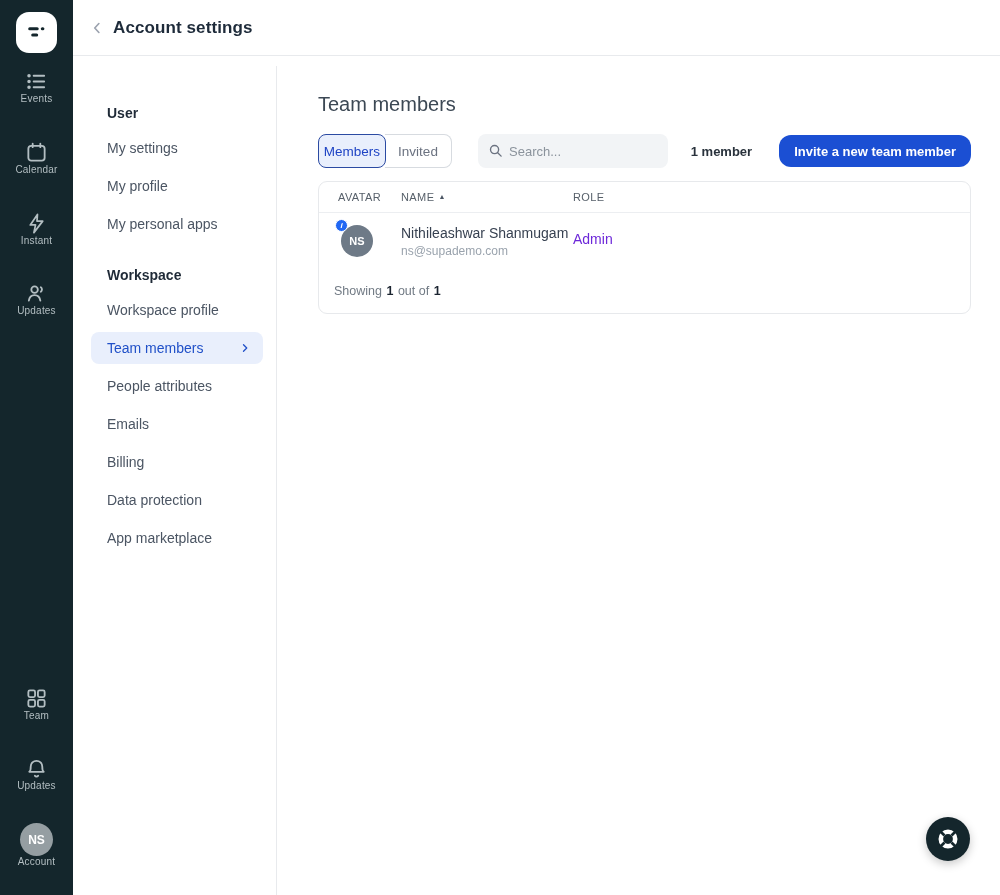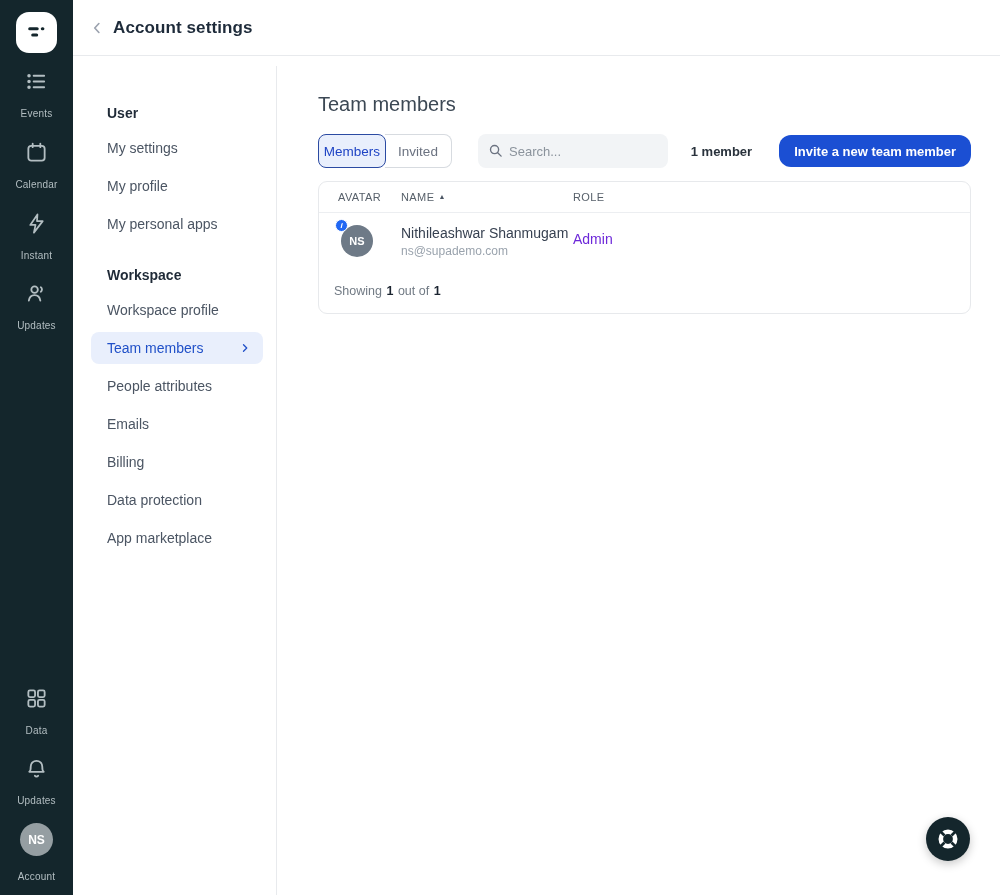--- a/index.html
+++ b/index.html
@@ -3,21 +3,21 @@
 <meta charset="utf-8">
 <style>
   * { margin:0; padding:0; box-sizing:border-box; }
   html,body { background:#fff; }
   body { font-family:"Liberation Sans", sans-serif; }
   .app { position:relative; width:1000px; height:895px; background:#fff; overflow:hidden; }
 
   
   .rail { position:absolute; left:0; top:0; width:73px; height:895px; background:#14262c; }
   .logo { position:absolute; left:16px; top:12px; width:41px; height:41px; background:#fff; border-radius:13px; display:flex; align-items:center; justify-content:center; cursor:pointer; }
-  .rail-item { position:absolute; left:0; width:73px; display:flex; flex-direction:column; align-items:center; gap:15px; cursor:pointer; }
+  .rail-item { position:absolute; left:0; width:73px; display:flex; flex-direction:column; align-items:center; gap:0; cursor:pointer; }
   .rail-item svg { display:block; }
   .rail-label { font-size:10px; color:#b3bec2; letter-spacing:.2px; }
   .rail-avatar { width:33px; height:33px; border-radius:50%; background:#959ea2; color:#fff; font-size:12px; font-weight:700; display:flex; align-items:center; justify-content:center; }
 
   
   .topbar { position:absolute; left:73px; top:0; width:927px; height:56px; background:#fff; border-bottom:1px solid #e8eaed; display:flex; align-items:center; }
   .back-btn { margin-left:10px; width:28px; height:28px; display:flex; align-items:center; justify-content:center; cursor:pointer; }
   .page-title { margin-left:2px; font-size:17px; font-weight:700; color:#1e2b3a; letter-spacing:.1px; }
 
   
@@ -111,21 +111,21 @@
       <span class="rail-label">Updates</span>
     </div>
 
     <div class="rail-item" style="top:687px">
       <svg width="23" height="23" viewBox="0 0 24 24" fill="none" stroke="#b3bec2" stroke-width="1.9">
         <rect x="3.5" y="3.5" width="7" height="7" rx="1.6"></rect>
           <rect x="13.5" y="3.5" width="7" height="7" rx="1.6"></rect>
         <rect x="3.5" y="13.5" width="7" height="7" rx="1.6"></rect>
           <rect x="13.5" y="13.5" width="7" height="7" rx="1.6"></rect>
       </svg>
-      <span class="rail-label">Data</span>
+      <span class="rail-label">Team</span>
     </div>
 
     <div class="rail-item" style="top:757px">
       <svg width="23" height="23" viewBox="0 0 24 24" fill="none" stroke="#b3bec2" stroke-width="1.9" stroke-linecap="round" stroke-linejoin="round">
         <path d="M18 10 c0-3.5-2.7-6-6-6 s-6 2.5-6 6 c0 4.5-1.5 5.5-1.5 5.5 h15 c0 0-1.5-1-1.5-5.5"></path>
         <path d="M10.3 19.5 a2 2 0 0 0 3.4 0"></path>
       </svg>
       <span class="rail-label">Updates</span>
     </div>
 

